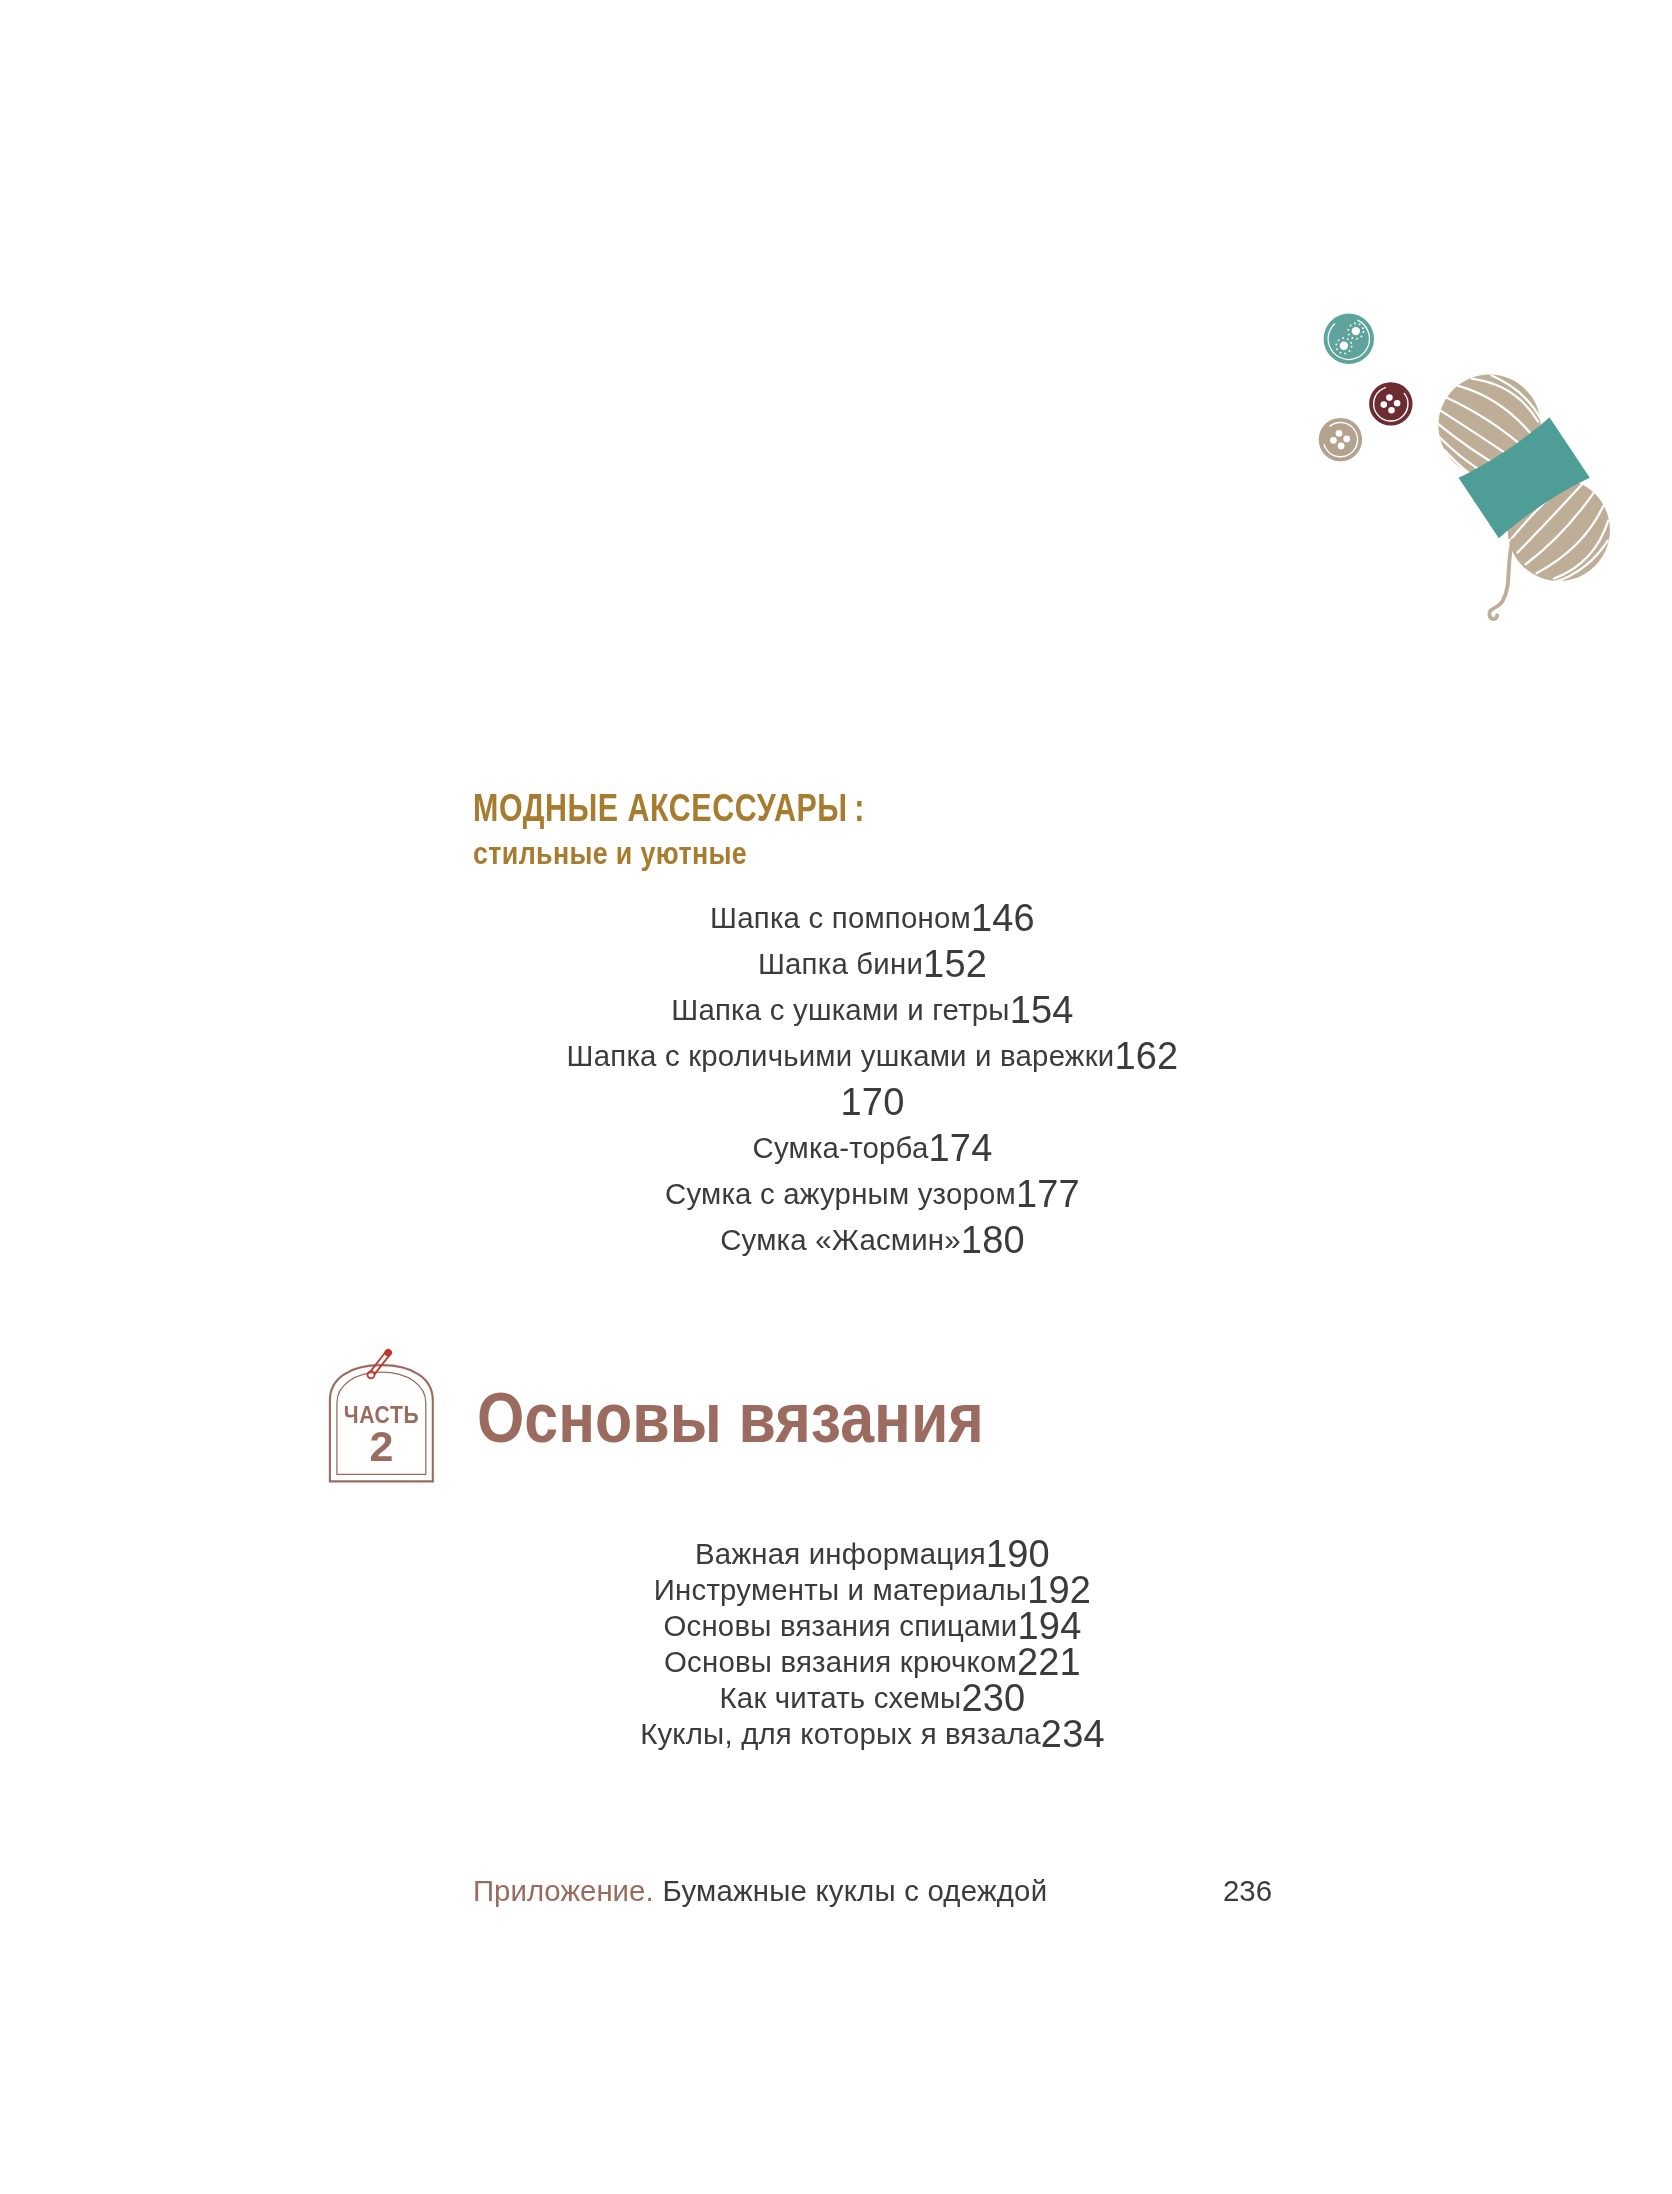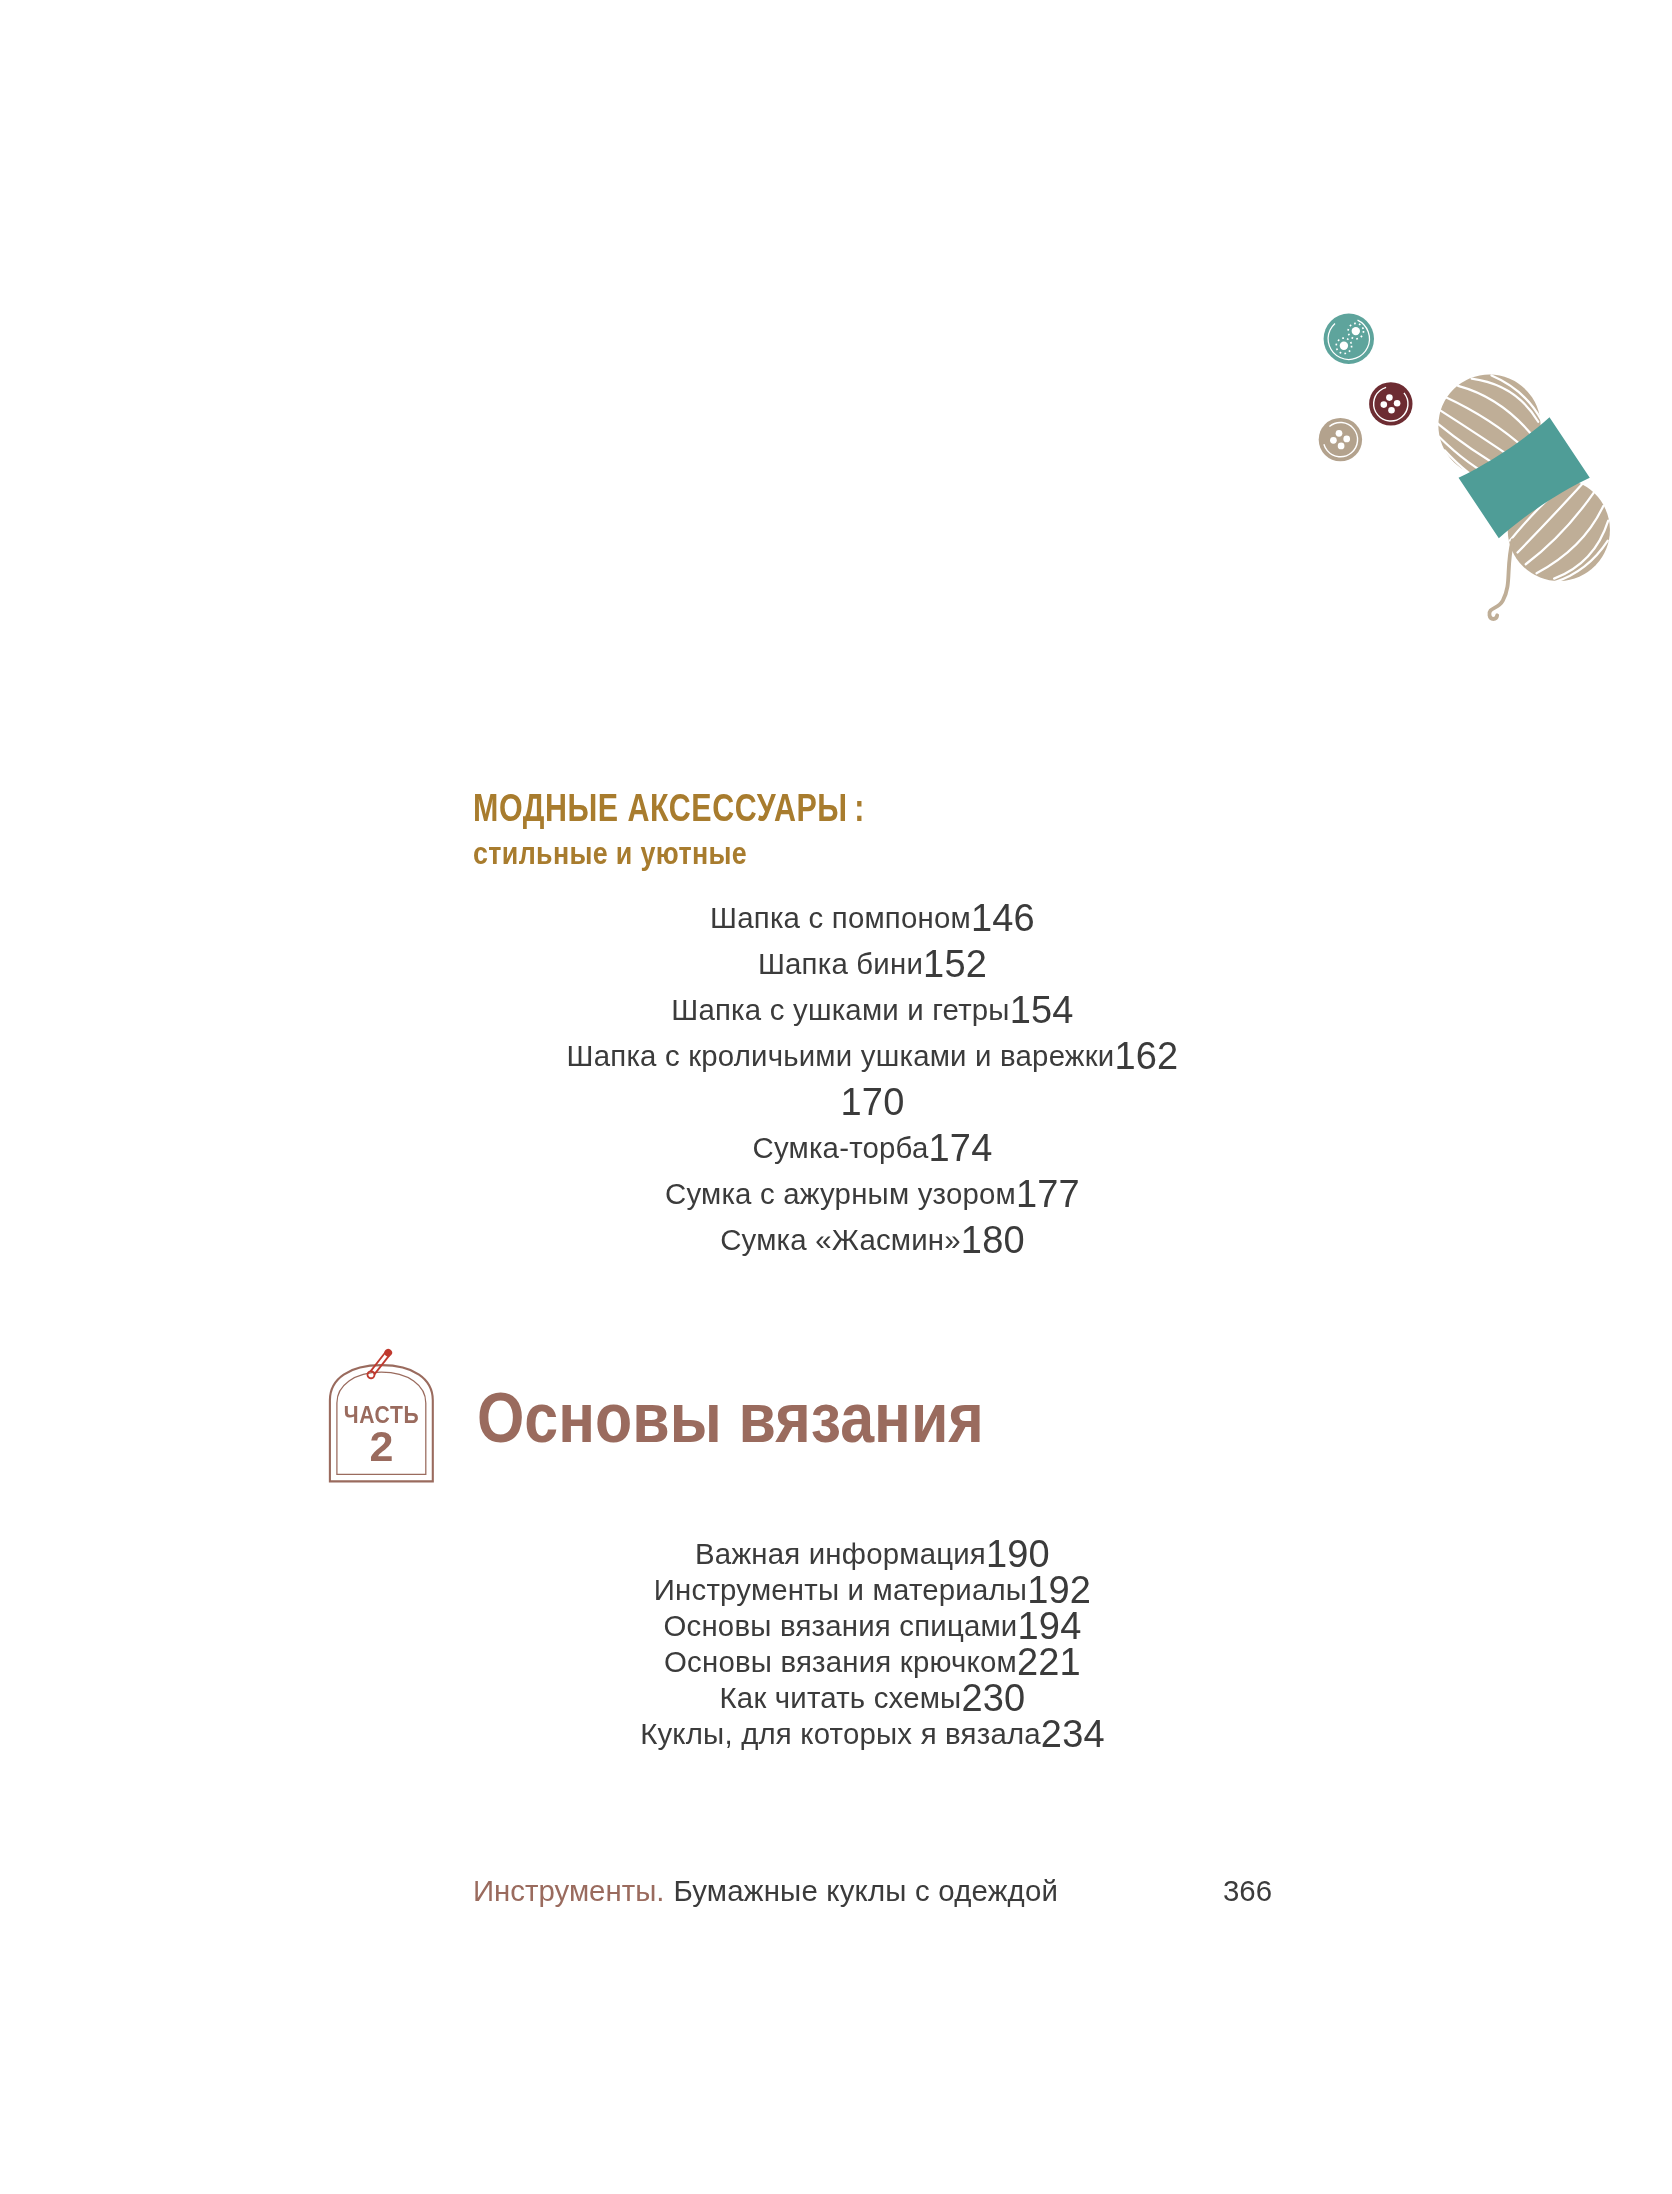--- a/index.html
+++ b/index.html
@@ -194,20 +194,20 @@
       <span class="toc-page">230</span>
     </div>
     <div class="toc-row">
       <span class="toc-label">Куклы, для которых я вязала</span>
       <span class="toc-page">234</span>
     </div>
   </div>
 
   <div class="appendix">
     <div class="appendix-left">
-      <span class="appendix-label">Инструменты.</span>
+      <span class="appendix-label">Приложение.</span>
       <span class="appendix-title">Бумажные куклы с одеждой</span>
     </div>
-    <span class="appendix-page">366</span>
+    <span class="appendix-page">236</span>
   </div>
 
 </div>
 
 
 </body></html>

